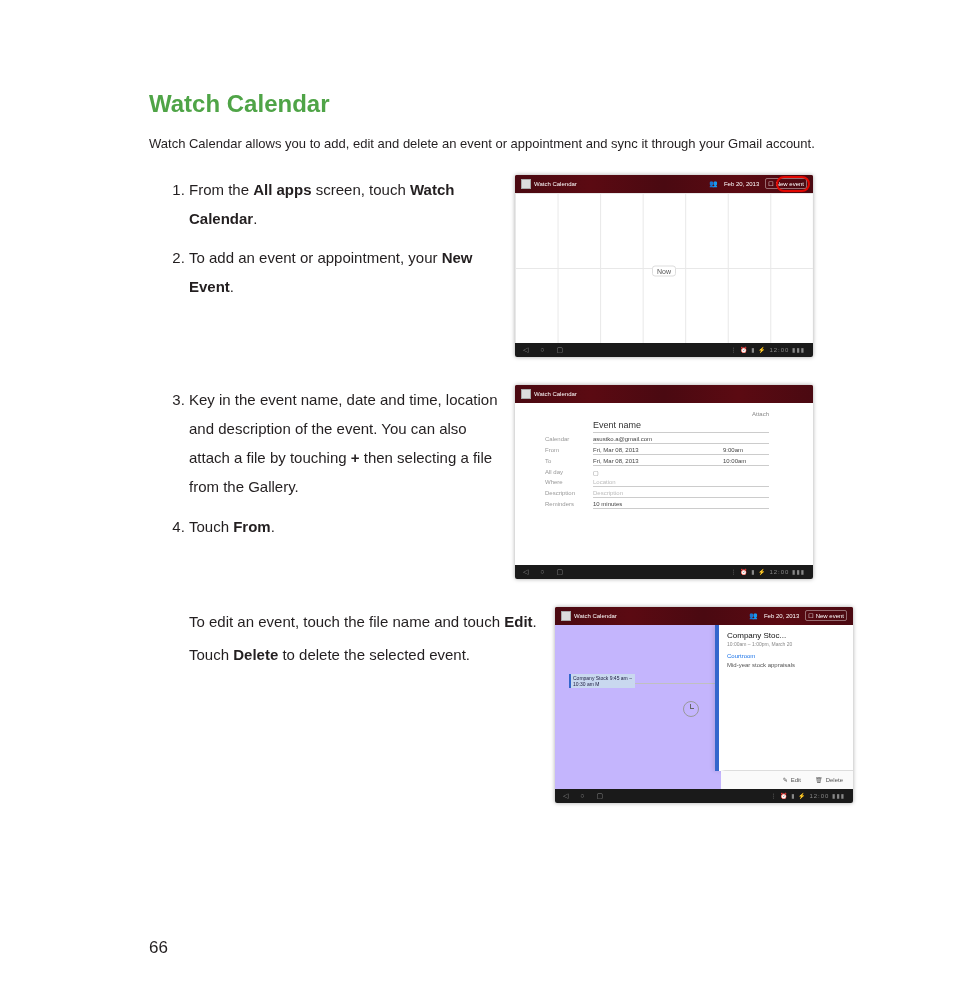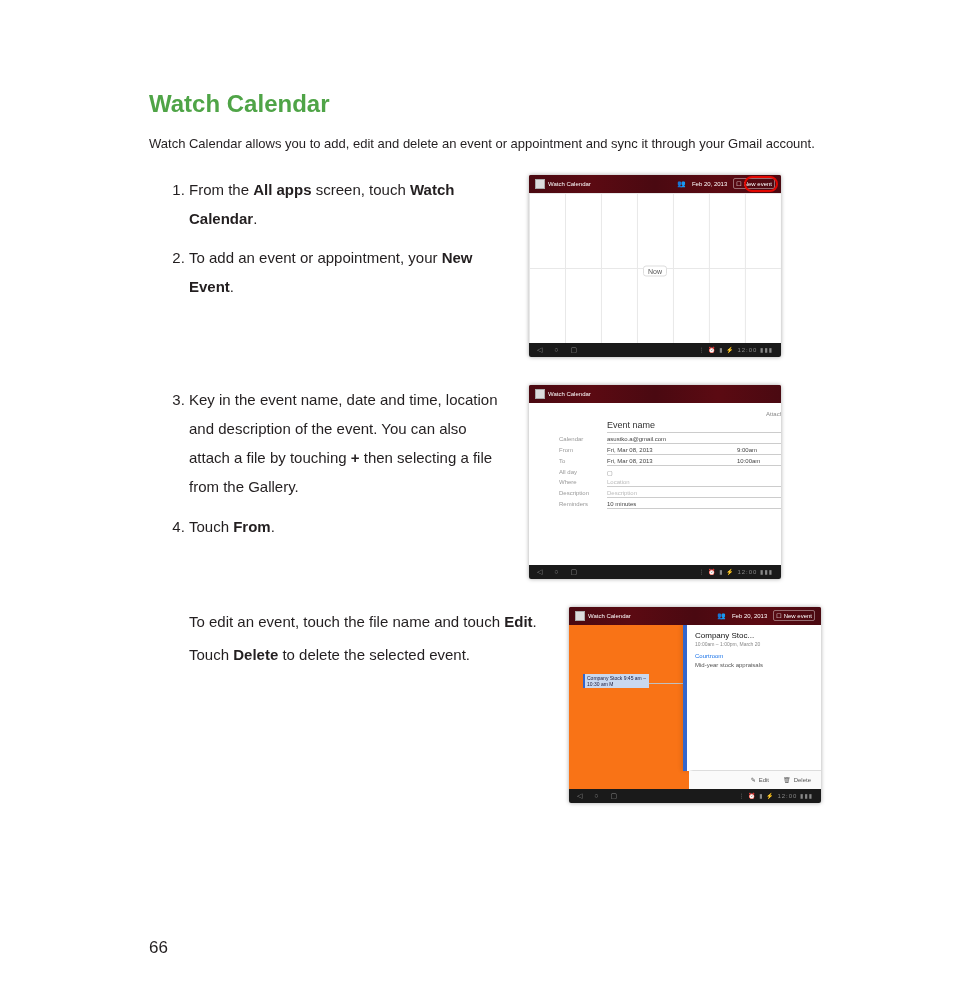--- a/index.html
+++ b/index.html
@@ -27,21 +27,21 @@
   }
   p.intro {
     font-size: 13px;
     line-height: 1.9;
     margin: 0 0 18px 0;
   }
   .block {
     display: flex;
     align-items: flex-start;
     margin-bottom: 28px;
-    gap: 20px;
+    gap: 6px;
   }
   .text-col {
     width: 360px;
     font-size: 15px;
     line-height: 1.95;
   }
   ol.steps {
     margin: 0;
     padding-left: 40px;
     list-style: decimal;
@@ -50,21 +50,21 @@
     margin-bottom: 10px;
   }
   .edit-note {
     padding-left: 40px;
   }
   .edit-note p { margin: 0 0 4px 0; }
   .bold { font-weight: bold; }
 
   
   .screenshot {
-    width: 252px;
+    width: 298px;
     box-shadow: 0 0 4px rgba(0,0,0,0.35);
     border-radius: 2px;
     overflow: hidden;
     flex-shrink: 0;
   }
   .tablet-topbar {
     background: #5b0a12;
     background-image: linear-gradient(90deg,#4a0911,#5b0a12 25%,#4a0911 50%,#5b0a12 75%,#4a0911);
     height: 18px;
     display: flex;
@@ -120,21 +120,21 @@
   }
   .tablet-body.form .lbl { color:#999; }
   .tablet-body.form .big { grid-column:2 / 4; font-size:9px; color:#333; border-bottom:1px solid #ccc; padding-bottom:2px;}
   .tablet-body.form .val { border-bottom:1px solid #ccc; padding-bottom:1px; color:#444;}
   .tablet-body.form .val.light { color:#bbb; }
   .tablet-body.form .attach { grid-column:3; grid-row:1; text-align:right; font-size:6px; color:#888;}
   .blue-tab { position:absolute; left:6px; top:22px; width:10px; height:14px; background:#3366cc; }
   .plus-circle { position:absolute; right:8px; top:24px; width:10px; height:10px; font-size:8px; color:#aaa; text-align:center; }
 
   
-  .tablet-body.eventview { background:#f97316; height:164px; position:relative; overflow:hidden;}
+  .tablet-body.eventview { background:#c4b5fd; height:164px; position:relative; overflow:hidden;}
   .axis-line { position:absolute; top:58px; left:14px; width:153px; height:1px; background:#c0c0c0;}
   .event-chip {
     position:absolute; left:14px; top:49px; width:66px; height:14px;
     background:#c9d8ef; color:#224; font-size:5px; line-height:6px; padding:1px 2px;
     border-left:2px solid #3366cc; box-sizing:border-box;
   }
   .clock-ico {
     position:absolute; left:128px; top:76px; width:14px; height:14px;
     border:1px solid #999; border-radius:50%;
   }

